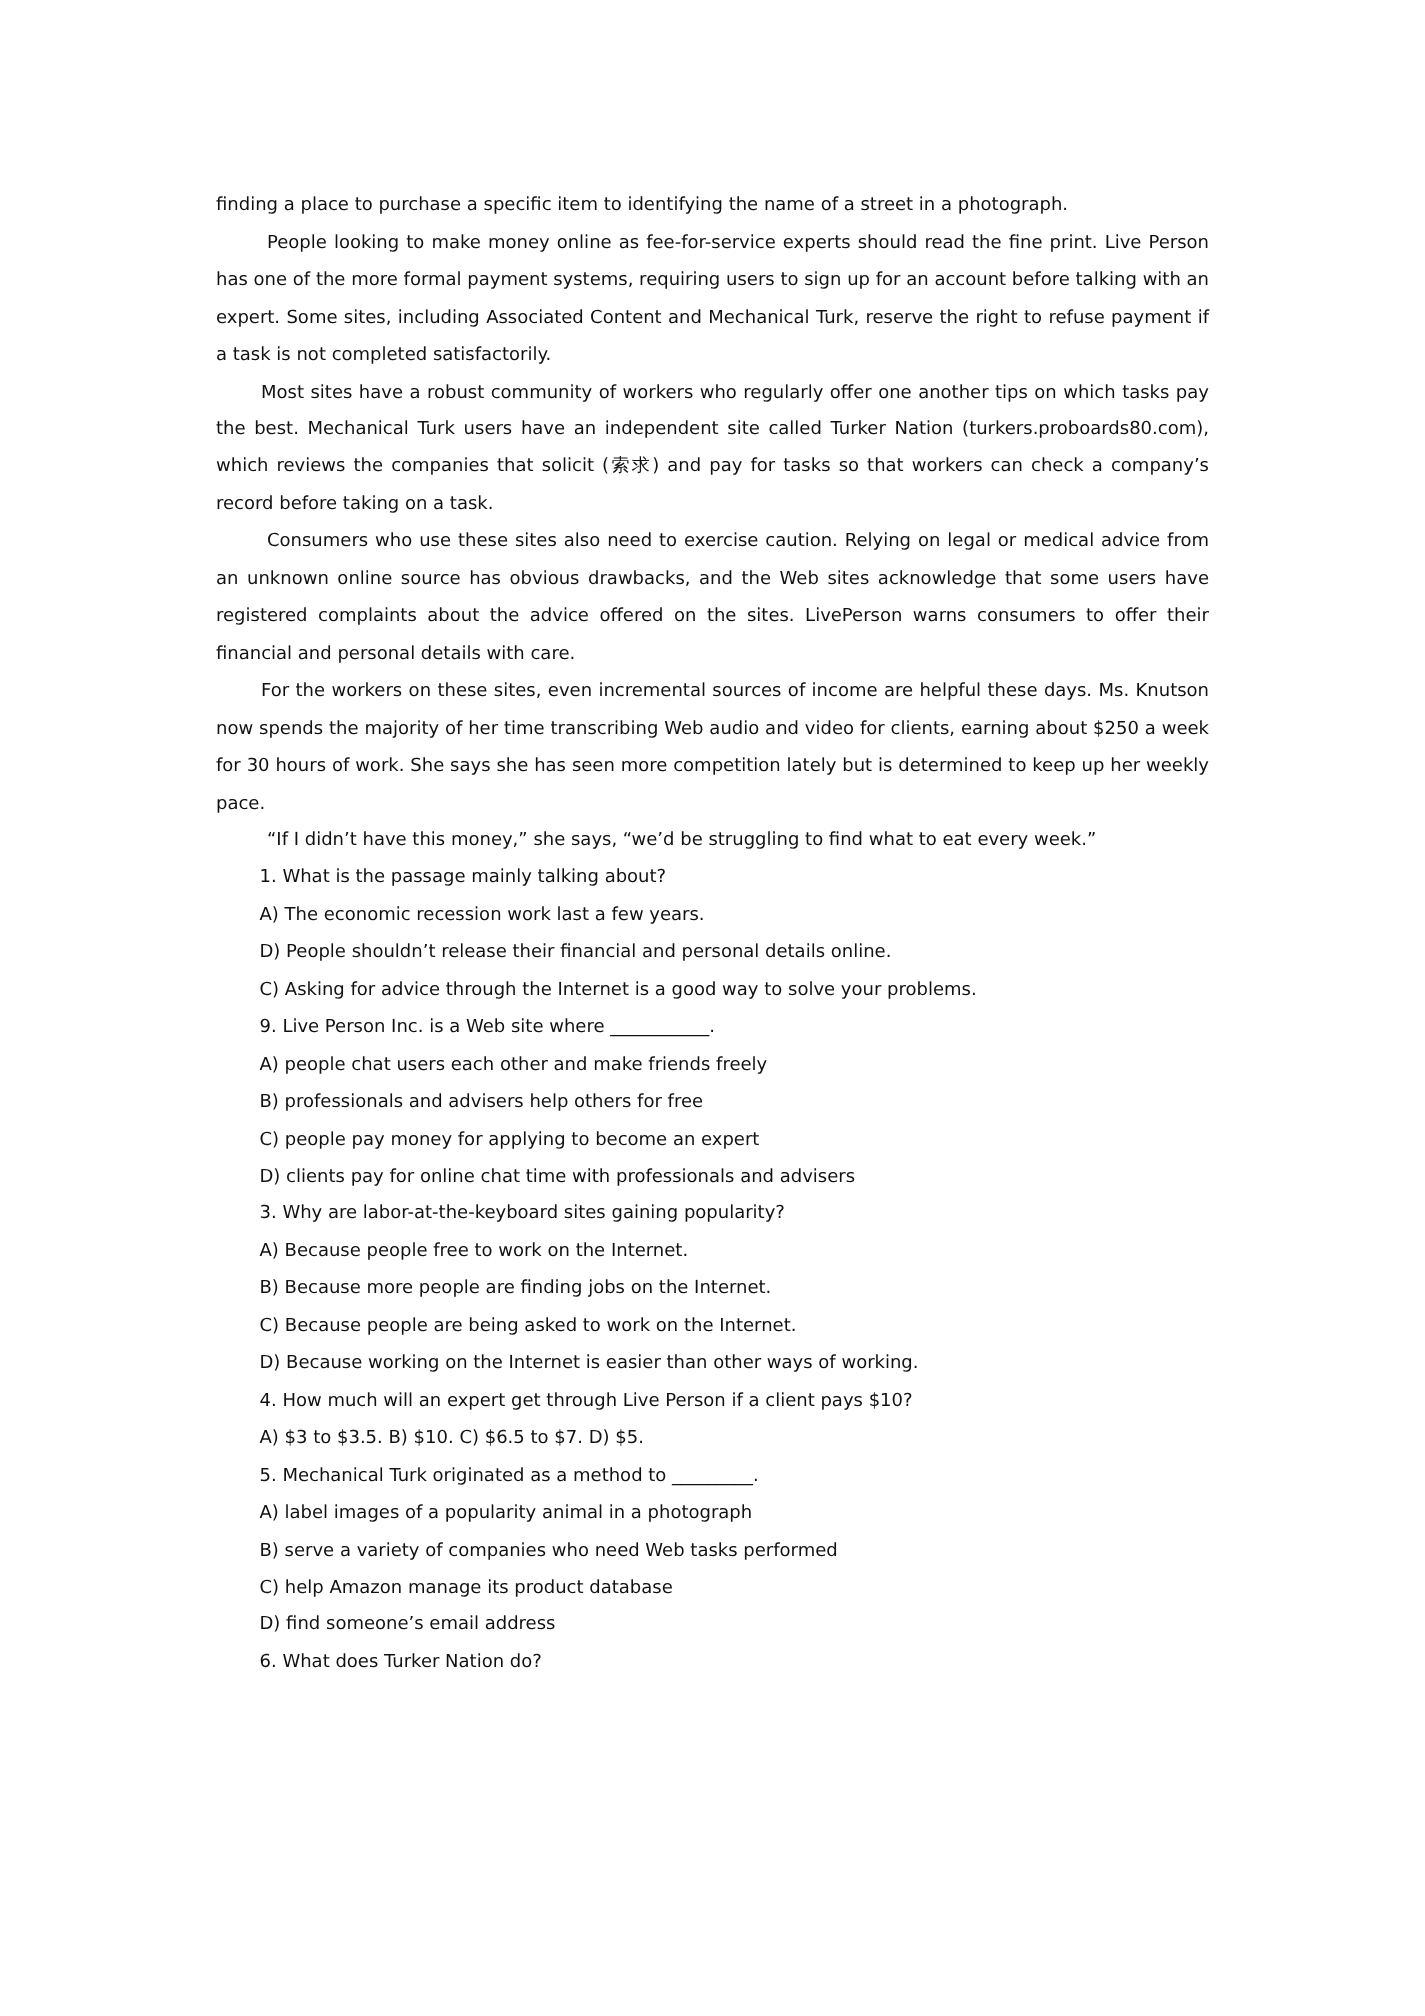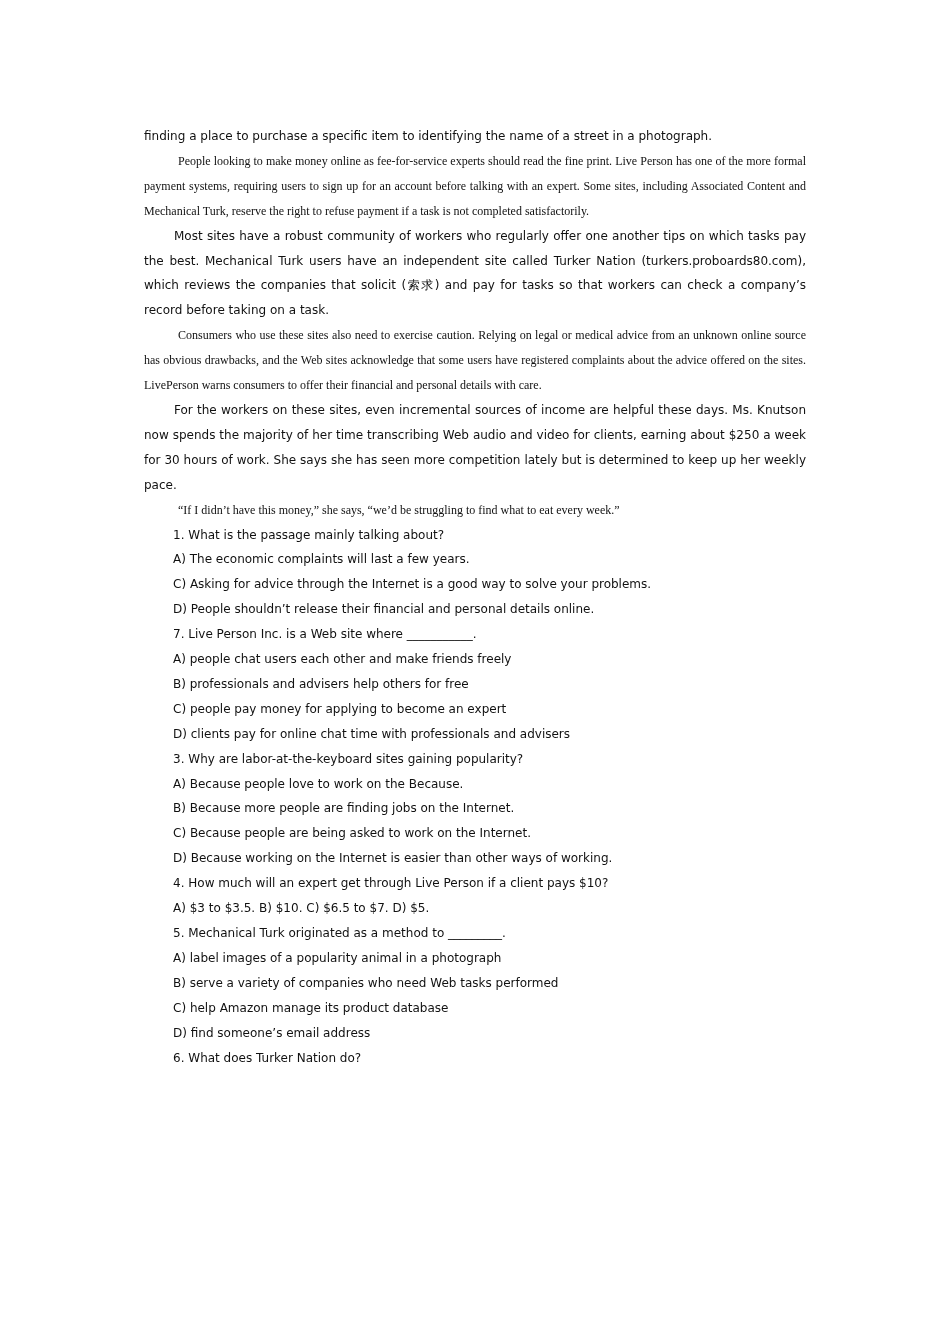--- a/index.html
+++ b/index.html
@@ -26,21 +26,20 @@
     .para {
       margin: 0;
       text-align: justify;
       text-indent: 30px;
     }
     .para.no-indent {
       text-indent: 0;
     }
     .para.indent-wide {
       text-indent: 34px;
-      font-family: Liberation Serif, serif;
     }
     .q-line {
       margin: 0;
       padding-left: 29px;
       white-space: nowrap;
     }
     .cjk {
       font-family: Liberation Serif, serif;
       margin-top: 32px;
     }
@@ -56,32 +55,32 @@
 
   <p class="para"><span>Most sites have a robust community of workers who regularly offer one another tips on which tasks pay the best. Mechanical Turk users have an independent site called Turker Nation (turkers.proboards80.com), which reviews the companies that solicit (</span><span class="cjk">索求</span><span>) and pay for tasks so that workers can check a company’s record before taking on a task.</span></p>
 
   <p class="para indent-wide">Consumers who use these sites also need to exercise caution. Relying on legal or medical advice from an unknown online source has obvious drawbacks, and the Web sites acknowledge that some users have registered complaints about the advice offered on the sites. LivePerson warns consumers to offer their financial and personal details with care.</p>
 
   <p class="para">For the workers on these sites, even incremental sources of income are helpful these days. Ms. Knutson now spends the majority of her time transcribing Web audio and video for clients, earning about $250 a week for 30 hours of work. She says she has seen more competition lately but is determined to keep up her weekly pace.</p>
 
   <p class="para indent-wide">“If I didn’t have this money,” she says, “we’d be struggling to find what to eat every week.”</p>
 
   <p class="q-line">1. What is the passage mainly talking about?</p>
-  <p class="q-line">A) The economic complaints will last a few years.</p>
+  <p class="q-line">A) The economic recession work last a few years.</p>
+  <p class="q-line">D) People shouldn’t release their financial and personal details online.</p>
   <p class="q-line">C) Asking for advice through the Internet is a good way to solve your problems.</p>
-  <p class="q-line">D) People shouldn’t release their financial and personal details online.</p>
 
-  <p class="q-line">7. Live Person Inc. is a Web site where ___________.</p>
+  <p class="q-line">9. Live Person Inc. is a Web site where ___________.</p>
   <p class="q-line">A) people chat users each other and make friends freely</p>
   <p class="q-line">B) professionals and advisers help others for free</p>
   <p class="q-line">C) people pay money for applying to become an expert</p>
   <p class="q-line">D) clients pay for online chat time with professionals and advisers</p>
 
   <p class="q-line">3. Why are labor-at-the-keyboard sites gaining popularity?</p>
-  <p class="q-line">A) Because people love to work on the Because.</p>
+  <p class="q-line">A) Because people free to work on the Internet.</p>
   <p class="q-line">B) Because more people are finding jobs on the Internet.</p>
   <p class="q-line">C) Because people are being asked to work on the Internet.</p>
   <p class="q-line">D) Because working on the Internet is easier than other ways of working.</p>
 
   <p class="q-line">4. How much will an expert get through Live Person if a client pays $10?</p>
   <p class="q-line">A) $3 to $3.5. B) $10. C) $6.5 to $7. D) $5.</p>
 
   <p class="q-line">5. Mechanical Turk originated as a method to _________.</p>
   <p class="q-line">A) label images of a popularity animal in a photograph</p>
   <p class="q-line">B) serve a variety of companies who need Web tasks performed</p>

